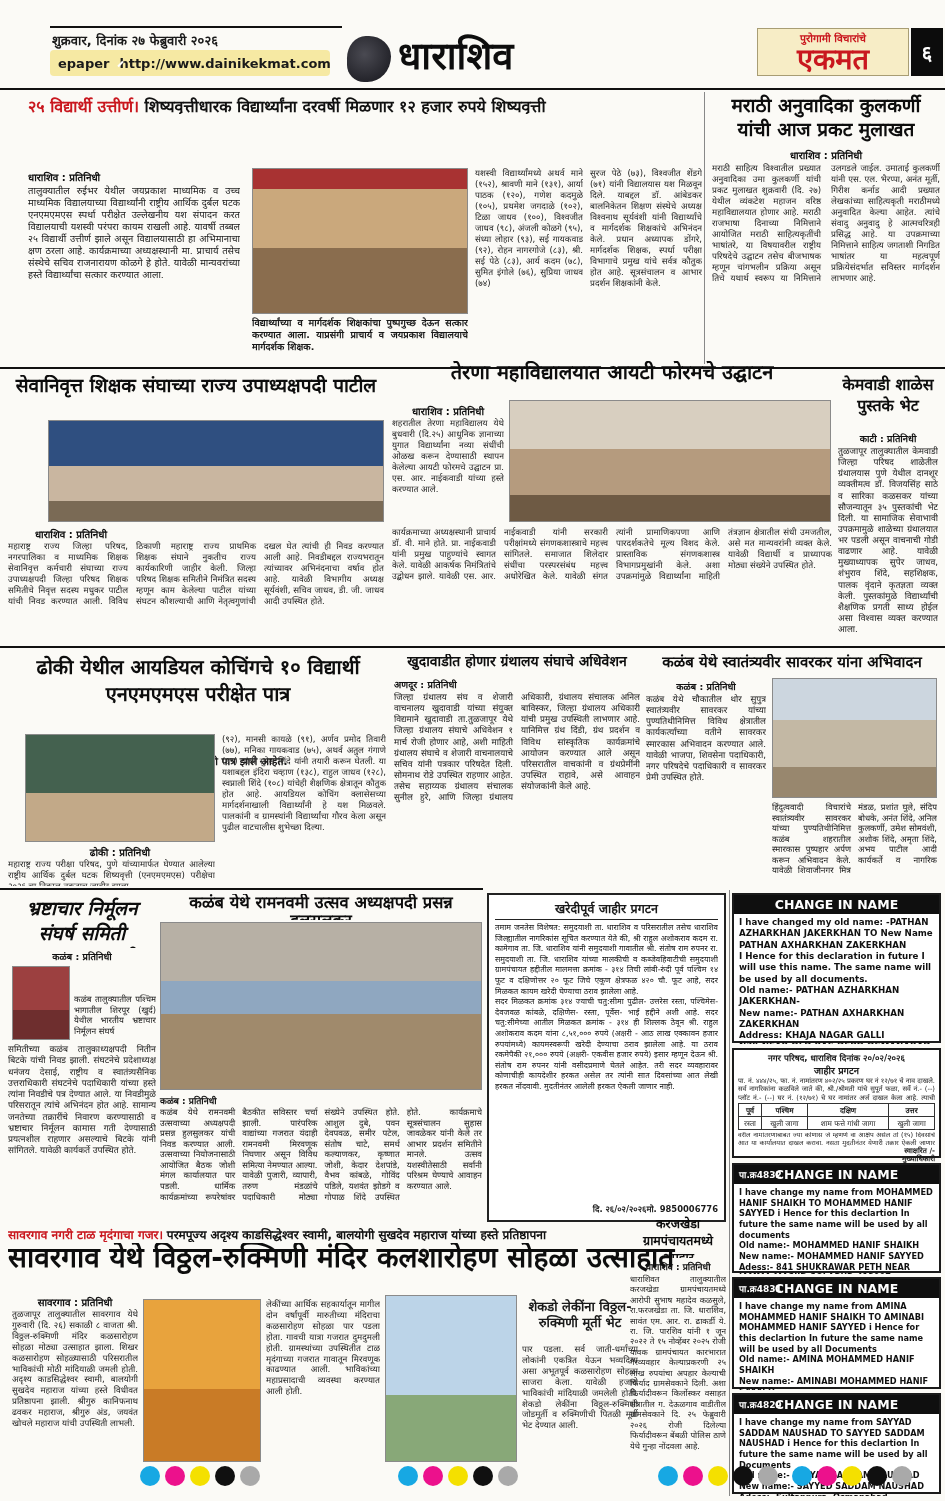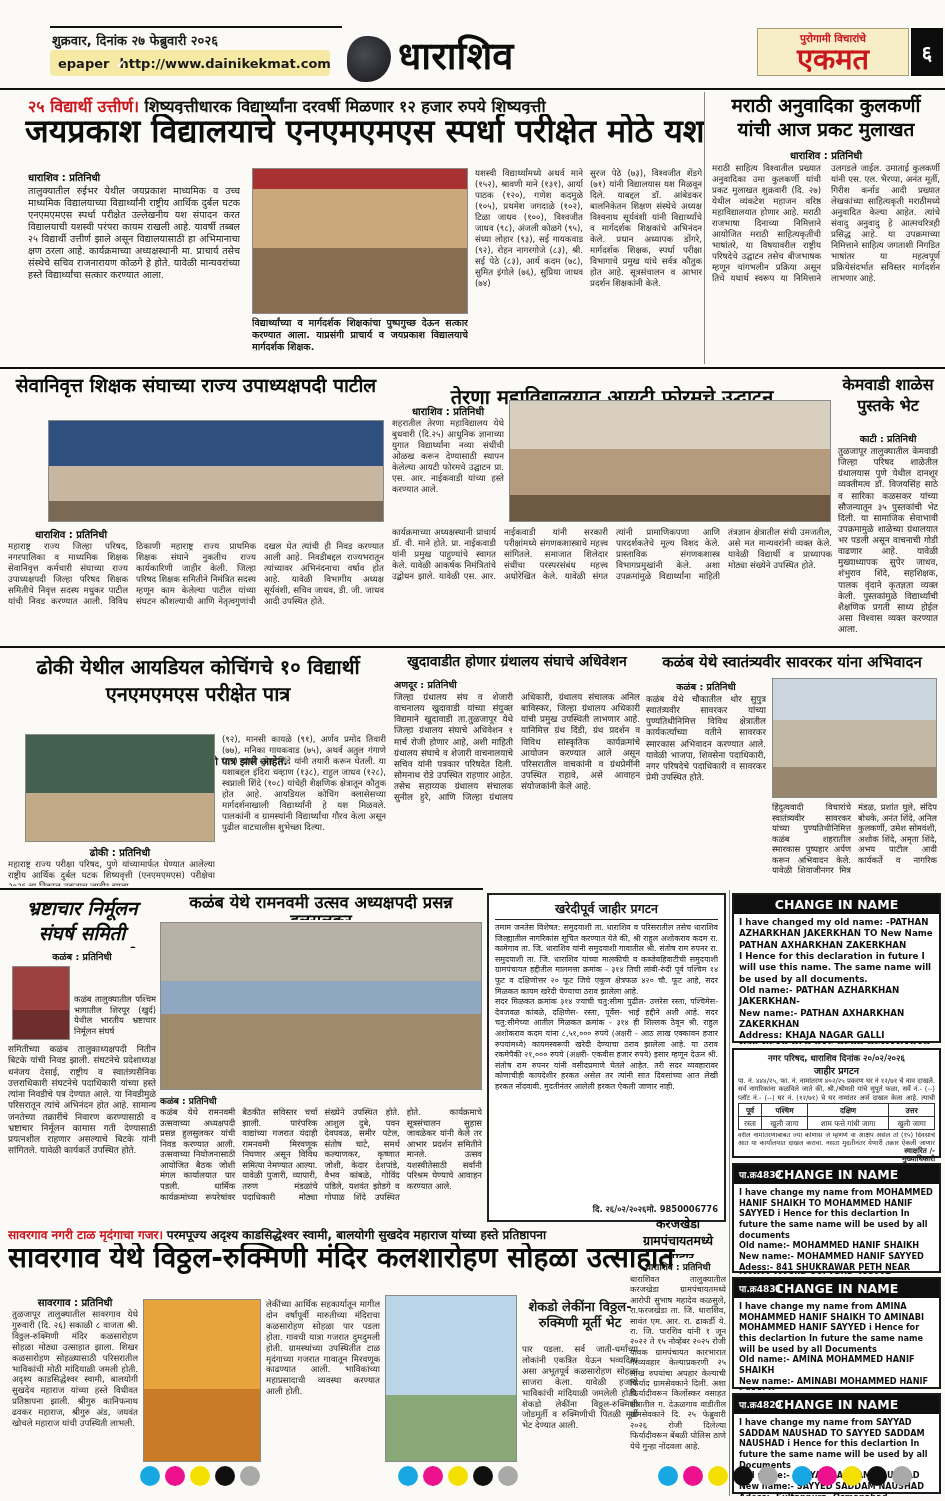--- a/index.html
+++ b/index.html
@@ -69,42 +69,41 @@
     <div class="brand-tag">पुरोगामी विचारांचे</div>
     <div class="brand-name">एकमत</div>
   </div>
   <div class="abs hl" style="left:398px;top:36px;width:240px;font-size:38px;">धाराशिव</div>
   <div class="abs pagenum" style="left:911px;top:28px;width:32px;height:48px;">६</div>
   <div class="abs rule" style="left:0;top:88px;width:945px;height:2px;"></div>
 
   <div class="abs clip" style="left:28px;top:95px;width:676px;height:19px;font-size:16px;">
     <span class="kicker-red">२५ विद्यार्थी उत्तीर्ण।</span><span class="kicker-blk"> शिष्यवृत्तीधारक विद्यार्थ्यांना दरवर्षी मिळणार १२ हजार रुपये शिष्यवृत्ती</span>
   </div>
-  <div class="abs hl clip" style="left:25px;top:114px;width:680px;height:52px;font-size:32px;">जयप्रकाश विद्यालयाचे एनएमएमएस स्पर्धा परीक्षेत मोठे यश</div>
   <div class="abs vrule" style="left:704px;top:92px;width:1px;height:272px;"></div>
 
   <div class="abs byline" style="left:28px;top:170px;width:212px;">धाराशिव : प्रतिनिधी</div>
   <div class="abs body-t j clip" style="left:28px;top:185px;width:212px;height:177px;">तालुक्यातील रुईभर येथील जयप्रकाश माध्यमिक व उच्च माध्यमिक विद्यालयाच्या विद्यार्थ्यांनी राष्ट्रीय आर्थिक दुर्बल घटक एनएमएमएस स्पर्धा परीक्षेत उल्लेखनीय यश संपादन करत विद्यालयाची यशस्वी परंपरा कायम राखली आहे. यावर्षी तब्बल २५ विद्यार्थी उत्तीर्ण झाले असून विद्यालयासाठी हा अभिमानाचा क्षण ठरला आहे. कार्यक्रमाच्या अध्यक्षस्थानी मा. प्राचार्य तसेच संस्थेचे सचिव राजनारायण कोळगे हे होते. यावेळी मान्यवरांच्या हस्ते विद्यार्थ्यांचा सत्कार करण्यात आला.</div>
   <div class="abs photo ph-crowd" style="left:252px;top:168px;width:216px;height:146px;"></div>
   <div class="abs j clip" style="left:252px;top:317px;width:216px;height:46px;font-size:9.5px;font-weight:600;line-height:1.25;">विद्यार्थ्यांच्या व मार्गदर्शक शिक्षकांचा पुष्पगुच्छ देऊन सत्कार करण्यात आला. याप्रसंगी प्राचार्य व जयप्रकाश विद्यालयाचे मार्गदर्शक शिक्षक.</div>
   <div class="abs small-t j clip" style="left:475px;top:168px;width:108px;height:195px;">यशस्वी विद्यार्थ्यांमध्ये अथर्व माने (१५२), श्रावणी माने (१३१), आर्या पाठक (१२०), गणेश कदमुळे (१०५), प्रथमेश जगदाळे (१०२), टिळा जाधव (१००), विश्वजीत जाधव (९८), अंजली कोळगे (९५), संध्या लोहार (९३), सई गायकवाड (९२), रोहन नागरगोजे (८३), श्री. सई पेठे (८३), आर्य कदम (७८), सुमित इंगोले (७६), सुप्रिया जाधव (७४)</div>
   <div class="abs small-t j clip" style="left:590px;top:168px;width:112px;height:195px;">सुरज पेठे (७३), विश्वजीत शेंडगे (७१) यांनी विद्यालयास यश मिळवून दिले. याबद्दल डॉ. आंबेडकर बालनिकेतन शिक्षण संस्थेचे अध्यक्ष विश्वनाथ सूर्यवंशी यांनी विद्यार्थ्यांचे व मार्गदर्शक शिक्षकांचे अभिनंदन केले. प्रधान अध्यापक डोंगरे, मार्गदर्शक शिक्षक, स्पर्धा परीक्षा विभागाचे प्रमुख यांचे सर्वत्र कौतुक होत आहे. सूत्रसंचालन व आभार प्रदर्शन शिक्षकांनी केले.</div>
 
   <div class="abs hl ctr clip" style="left:712px;top:94px;width:228px;height:50px;font-size:19px;line-height:1.25;">मराठी अनुवादिका कुलकर्णी यांची आज प्रकट मुलाखत</div>
   <div class="abs byline ctr" style="left:712px;top:148px;width:228px;">धाराशिव : प्रतिनिधी</div>
   <div class="abs small-t j clip" style="left:712px;top:163px;width:228px;height:198px;columns:2;column-gap:10px;">मराठी साहित्य विश्वातील प्रख्यात अनुवादिका उमा कुलकर्णी यांची प्रकट मुलाखत शुक्रवारी (दि. २७) येथील व्यंकटेश महाजन वरिष्ठ महाविद्यालयात होणार आहे. मराठी राजभाषा दिनाच्या निमित्ताने आयोजित मराठी साहित्यकृतींची भाषांतरे, या विषयावरील राष्ट्रीय परिषदेचे उद्घाटन तसेच बीजभाषक म्हणून चांगभलीन प्रक्रिया असून तिचे यथार्थ स्वरूप या निमित्ताने उलगडले जाईल. उमाताई कुलकर्णी यांनी एस. एल. भैरप्पा, अनंत मूर्ती, गिरीश कर्नाड आदी प्रख्यात लेखकांच्या साहित्यकृती मराठीमध्ये अनुवादित केल्या आहेत. त्यांचे संवादु अनुवादु हे आत्मचरित्रही प्रसिद्ध आहे. या उपक्रमाच्या निमित्ताने साहित्य जगताशी निगडित भाषांतर या महत्वपूर्ण प्रक्रियेसंदर्भात सविस्तर मार्गदर्शन लाभणार आहे.</div>
 
   <div class="abs rule" style="left:0;top:367px;width:945px;height:2px;"></div>
 
   <div class="abs hl ctr clip" style="left:8px;top:375px;width:376px;height:42px;font-size:19px;">सेवानिवृत्त शिक्षक संघाच्या राज्य उपाध्यक्षपदी पाटील</div>
   <div class="abs photo ph-stage" style="left:48px;top:420px;width:336px;height:102px;"></div>
   <div class="abs byline ctr" style="left:8px;top:527px;width:126px;">धाराशिव : प्रतिनिधी</div>
   <div class="abs small-t j clip" style="left:8px;top:541px;width:376px;height:102px;columns:3;column-gap:8px;">महाराष्ट्र राज्य जिल्हा परिषद, नगरपालिका व माध्यमिक शिक्षक सेवानिवृत्त कर्मचारी संघाच्या राज्य उपाध्यक्षपदी जिल्हा परिषद शिक्षक समितीचे निवृत्त सदस्य मधुकर पाटील यांची निवड करण्यात आली. विविध ठिकाणी महाराष्ट्र राज्य प्राथमिक शिक्षक संघाने नुकतीच राज्य कार्यकारिणी जाहीर केली. जिल्हा परिषद शिक्षक समितीने निमंत्रित सदस्य म्हणून काम केलेल्या पाटील यांच्या संघटन कौशल्याची आणि नेतृत्वगुणांची दखल घेत त्यांची ही निवड करण्यात आली आहे. निवडीबद्दल राज्यभरातून त्यांच्यावर अभिनंदनाचा वर्षाव होत आहे. यावेळी विभागीय अध्यक्ष सूर्यवंशी, सचिव जाधव, डी. जी. जाधव आदी उपस्थित होते.</div>
 
-  <div class="abs hl ctr clip" style="left:392px;top:386px;width:440px;height:26px;font-size:20px;">तेरणा महाविद्यालयात आयटी फोरमचे उद्घाटन</div>
+  <div class="abs hl ctr clip" style="left:392px;top:361px;width:440px;height:26px;font-size:20px;">तेरणा महाविद्यालयात आयटी फोरमचे उद्घाटन</div>
   <div class="abs byline ctr" style="left:392px;top:404px;width:112px;">धाराशिव : प्रतिनिधी</div>
   <div class="abs small-t j clip" style="left:392px;top:418px;width:112px;height:105px;">शहरातील तेरणा महाविद्यालय येथे बुधवारी (दि.२५) आधुनिक ज्ञानाच्या युगात विद्यार्थ्यांना नव्या संधींची ओळख करून देण्यासाठी स्थापन केलेल्या आयटी फोरमचे उद्घाटन प्रा. एस. आर. नाईकवाडी यांच्या हस्ते करण्यात आले.</div>
   <div class="abs photo ph-group" style="left:509px;top:400px;width:322px;height:122px;"></div>
   <div class="abs small-t j clip" style="left:392px;top:527px;width:440px;height:116px;columns:4;column-gap:8px;">कार्यक्रमाच्या अध्यक्षस्थानी प्राचार्य डॉ. वी. माने होते. प्रा. नाईकवाडी यांनी प्रमुख पाहुण्यांचे स्वागत केले. यावेळी आकर्षक निमंत्रितांचे उद्बोधन झाले. यावेळी एस. आर. नाईकवाडी यांनी सरकारी परीक्षांमध्ये संगणकशास्त्राचे महत्त्व सांगितले. समाजात शिलेदार संधींचा परस्परसंबंध महत्त्व अधोरेखित केले. यावेळी संगत त्यांनी प्रामाणिकपणा आणि पारदर्शकतेचे मूल्य विशद केले. प्रास्ताविक संगणकशास्त्र विभागप्रमुखांनी केले. अशा उपक्रमांमुळे विद्यार्थ्यांना माहिती तंत्रज्ञान क्षेत्रातील संधी उमजतील, असे मत मान्यवरांनी व्यक्त केले. यावेळी विद्यार्थी व प्राध्यापक मोठ्या संख्येने उपस्थित होते.</div>
 
   <div class="abs hl ctr clip" style="left:838px;top:375px;width:100px;height:54px;font-size:16px;line-height:1.3;">केमवाडी शाळेस पुस्तके भेट</div>
   <div class="abs byline ctr" style="left:838px;top:432px;width:100px;font-size:9.5px;">काटी : प्रतिनिधी</div>
   <div class="abs j clip" style="left:838px;top:446px;width:100px;height:196px;font-size:8.7px;line-height:1.28;">तुळजापूर तालुक्यातील केमवाडी जिल्हा परिषद शाळेतील ग्रंथालयास पुणे येथील दानशूर व्यक्तीमत्व डॉ. विजयसिंह साठे व सारिका कळसकर यांच्या सौजन्यातून ३५ पुस्तकांची भेट दिली. या सामाजिक सेवाभावी उपक्रमामुळे शाळेच्या ग्रंथालयात भर पडली असून वाचनाची गोडी वाढणार आहे. यावेळी मुख्याध्यापक सुपेर जाधव, शंभुराव शिंदे, सहशिक्षक, पालक वृंदाने कृतज्ञता व्यक्त केली. पुस्तकांमुळे विद्यार्थ्यांची शैक्षणिक प्रगती साध्य होईल असा विश्वास व्यक्त करण्यात आला.</div>
 
   <div class="abs rule" style="left:0;top:646px;width:945px;height:2px;"></div>

